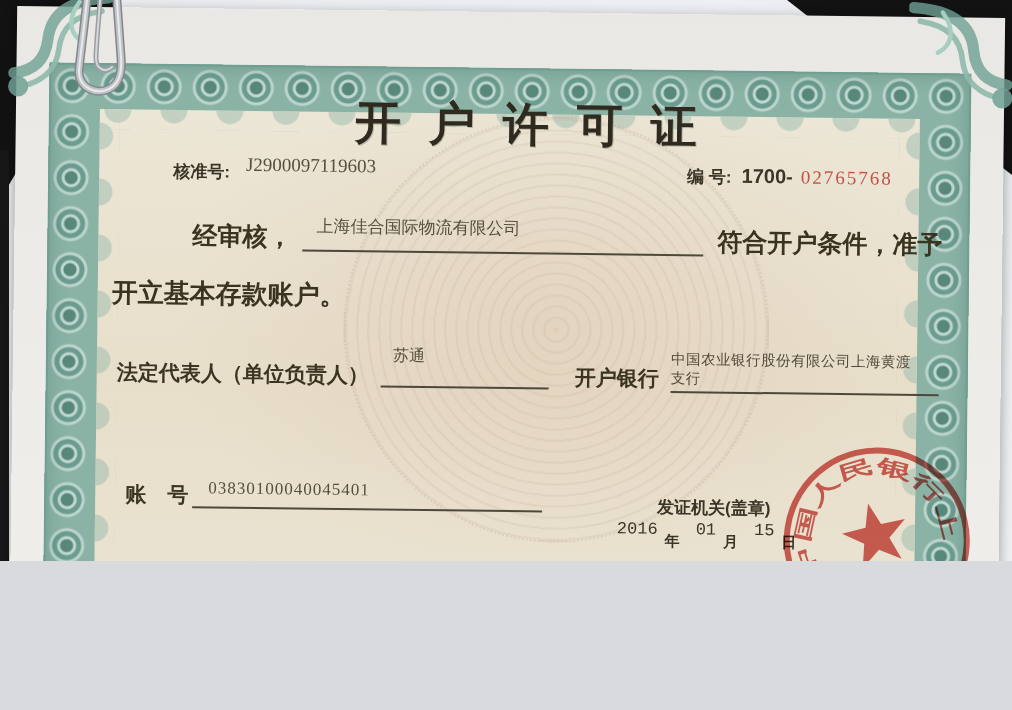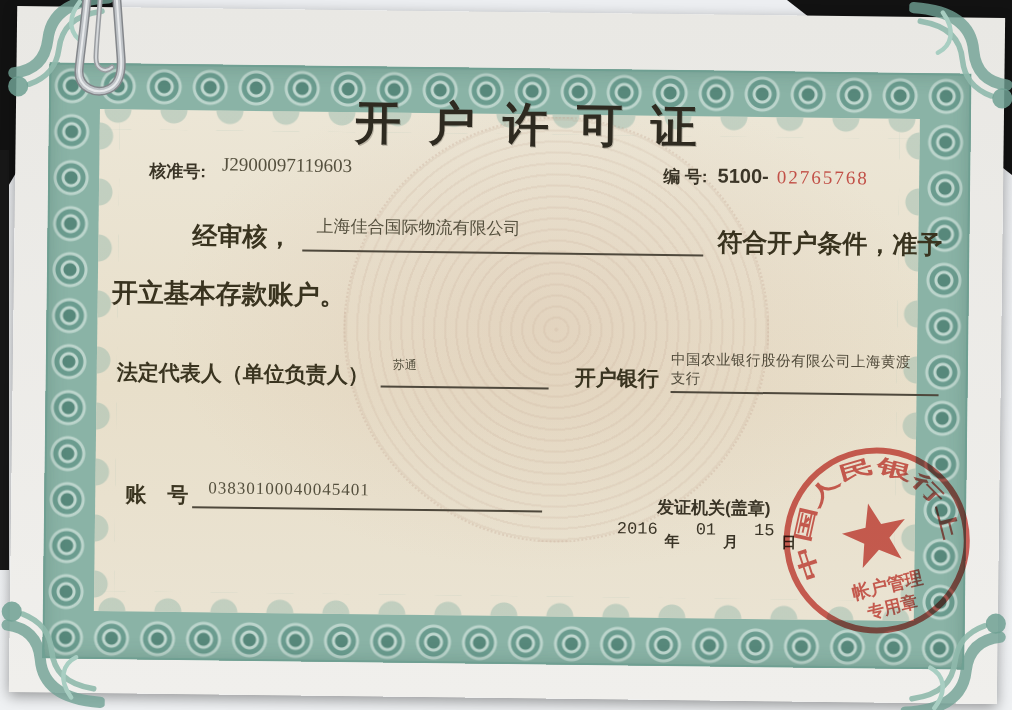--- a/index.html
+++ b/index.html
@@ -1,19 +1,19 @@
 <!DOCTYPE html>
 <html><head>
 <meta charset="utf-8">
 <style>
   * { margin:0; padding:0; box-sizing:border-box; }
   body { background:#d8dadd; font-family:"Liberation Sans", sans-serif; }
 
   .photo {
-    position:relative; width:1012px; height:710px;
+    position:relative; width:1012px; height:561px;
     background:linear-gradient(180deg,#eceef1,#eff1f3);
     overflow:hidden;
   }
 
   
   .dark { position:absolute; background:#121212; }
   .dark-tl { left:0; top:0; width:118px; height:200px;
              clip-path:polygon(0 0,100% 0,0 100%); }
   .dark-left { left:0; top:150px; width:9px; height:420px; background:#181818; }
   .dark-tr { right:0; top:0; width:225px; height:175px;
@@ -69,21 +69,21 @@
 
   
   .abs { position:absolute; z-index:5; color:#38321f; }
   .title {
     left:60px; right:0; top:82px; text-align:center;
     font-family:"Liberation Serif", serif; font-weight:900;
     font-size:46px; letter-spacing:28px; color:#2e2a20;
     text-shadow:1px 1px 0 rgba(46,42,32,.25);
   }
   .lbl  { font-weight:700; color:#3a3426; }
-  .sm   { font-size:17px; }
+  .sm   { font-size:17px;margin-left:24px; }
   .big  { font-weight:700; font-size:25px; color:#39331f; white-space:nowrap; }
   .big2 { font-weight:700; font-size:21px; color:#3a3420; white-space:nowrap; }
   .val  { font-family:"Liberation Serif", serif; color:#55503e; }
   .row  { display:flex; align-items:baseline; }
   .uline { border-bottom:2px solid #4e483c; display:flex; align-items:flex-end; }
   .serial-red { font-family:"Liberation Serif", serif; letter-spacing:2px;
                 color:#c25148; font-size:19px; }
   .num  { font-family:Liberation Mono, monospace; font-size:17px; color:#3c3628; }
   .unit { font-weight:700; font-size:15px; position:relative; top:12px;
           margin:0 16px 0 7px; color:#3a3426; }
@@ -155,38 +155,38 @@
 
     <div class="abs title">开户许可证</div>
 
     <div class="abs row" style="left:134px; top:152px;">
       <span class="lbl sm">核准号:</span>
       <span class="val" style="font-size:19px; margin-left:16px; position:relative; top:-7px;">J2900097119603</span>
     </div>
 
     <div class="abs row" style="left:648px; top:150px;">
       <span class="lbl sm">编 号:</span>
-      <span style="font-size:20px; font-weight:700; color:#3c3628; margin-left:10px;">5100-</span>
+      <span style="font-size:20px; font-weight:700; color:#3c3628; margin-left:10px;">1700-</span>
       <span class="serial-red" style="margin-left:8px;">02765768</span>
     </div>
 
     <div class="abs row" style="left:178px; top:204px; right:60px; align-items:flex-end;">
       <span class="big">经审核，</span>
       <span class="uline" style="flex:1; margin:0 14px 2px 10px; height:38px;">
         <span class="val" style="font-size:17px; padding:0 0 12px 14px; white-space:nowrap;">上海佳合国际物流有限公司</span>
       </span>
       <span class="big">符合开户条件，准予</span>
     </div>
 
     <div class="abs big" style="left:98px; top:268px; font-size:26px;">开立基本存款账户。</div>
 
     <div class="abs row" style="left:104px; top:336px; right:62px; align-items:flex-end;">
       <span class="big2" style="padding-bottom:4px;">法定代表人（单位负责人）</span>
       <span class="uline" style="width:168px; margin:0 0 6px 12px; height:30px;">
-        <span class="val" style="font-size:12px; padding:0 0 12px 12px;">苏通</span>
+        <span class="val" style="font-size:16px; padding:0 0 19px 12px;">苏通</span>
       </span>
       <span class="big2" style="margin-left:26px; padding-bottom:4px;">开户银行</span>
       <span class="uline" style="flex:1; margin:0 0 4px 12px;">
         <span class="bank-text" style="padding-bottom:3px;">中国农业银行股份有限公司上海黄渡支行</span>
       </span>
     </div>
 
     <div class="abs row" style="left:114px; top:428px; align-items:flex-end;">
       <span class="big2" style="padding-bottom:3px;margin-top:45px;">账　号</span>
       <span class="uline" style="width:350px; margin:0 0 4px 4px; height:36px;">

